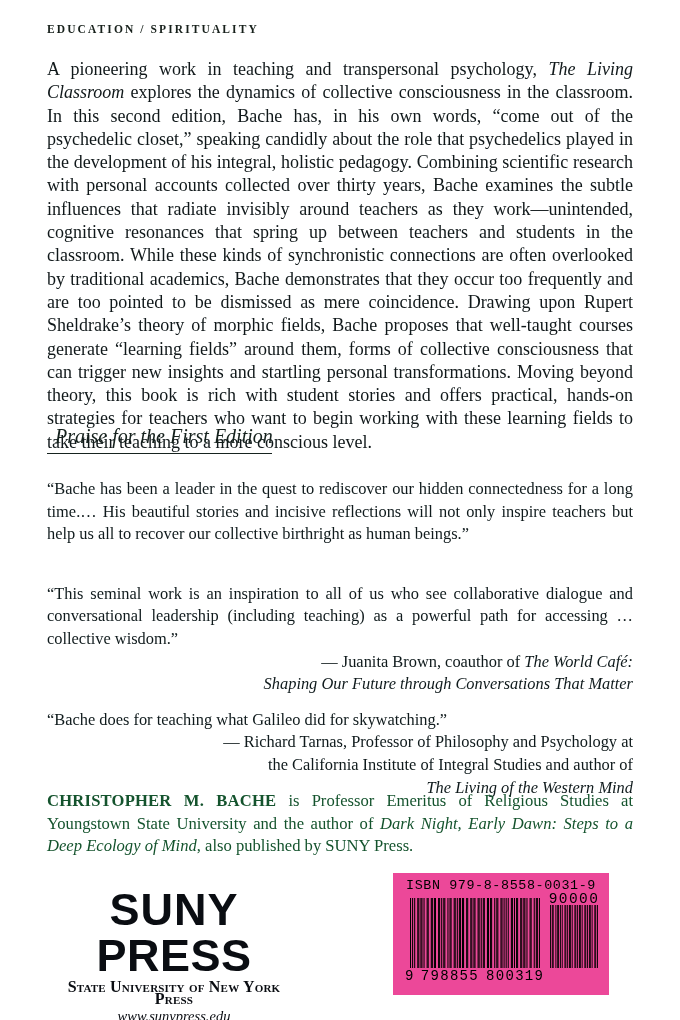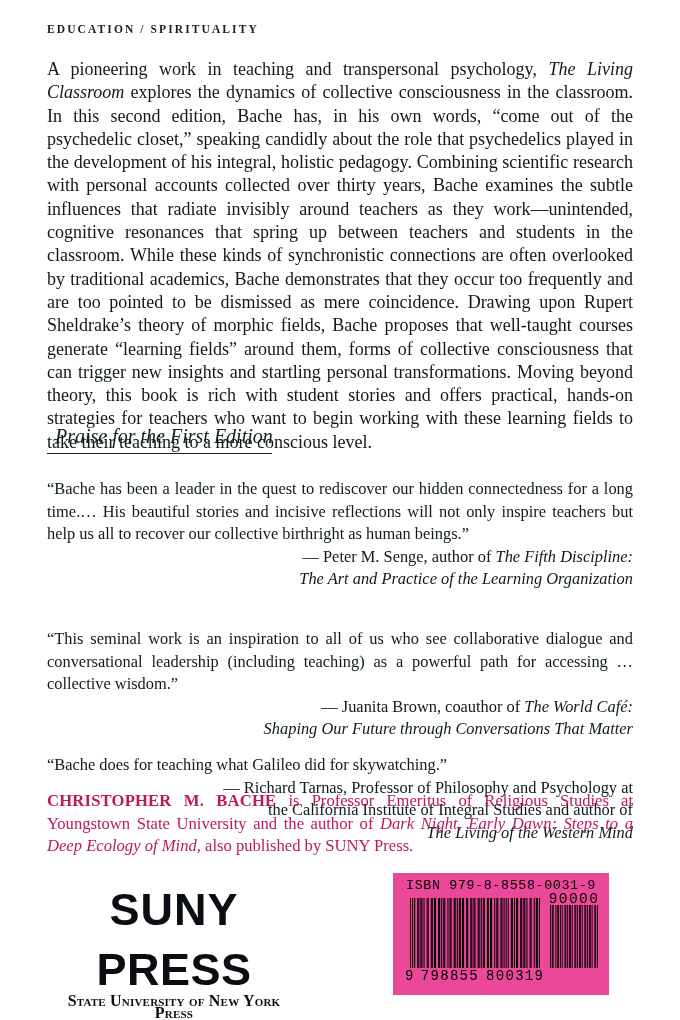--- a/index.html
+++ b/index.html
@@ -125,21 +125,21 @@
 
   
   .bio {
     position: absolute;
     top: 790px;
     left: 0;
     width: 586px;
     font-size: 16.6px;
     line-height: 22.6px;
     text-align: justify;
-    color: #be185d;
+    color: #14532d;
   }
   .bio .name { font-weight: bold; letter-spacing: 0.2px; }
   .bio i { font-style: italic; }
 
   
   .logo {
     position: absolute;
     left: 59px;
     top: 889px;
     width: 230px;
@@ -152,21 +152,21 @@
     font-weight: 700;
     letter-spacing: 1px;
     line-height: 42px;
   }
   .logo-press {
     font-family: "Liberation Sans", sans-serif;
     font-size: 45px;
     font-weight: bold;
     letter-spacing: 0.5px;
     line-height: 45px;
-    margin-top: 16px;
+    margin-top: 2px;
   }
   .logo-tagline {
     font-family: "Liberation Serif", serif;
     font-size: 16px;
     font-weight: bold;
     font-variant: small-caps;
     letter-spacing: 0.2px;
     margin-top: 3px;
     line-height: 12px;
   }
@@ -255,21 +255,20 @@
 
     <div class="praise-wrap">
       <div class="praise-heading">Praise for the First Edition</div>
       <div class="praise-rule"></div>
     </div>
 
     <div class="quotes">
 
       <div class="quote-block q1">
         <div class="quote-text">“Bache has been a leader in the quest to rediscover our hidden connectedness for a long time.… His beautiful stories and incisive reflections will not only inspire teachers but help us all to recover our collective birthright as human beings.”</div>
-        <div class="quote-attrib">— Peter M. Senge, author of <i>The Fifth Discipline:<br>The Art and Practice of the Learning Organization</i></div>
       </div>
 
       <div class="quote-block q2">
         <div class="quote-text">“This seminal work is an inspiration to all of us who see collaborative dialogue and conversational leadership (including teaching) as a powerful path for accessing … collective wisdom.”</div>
         <div class="quote-attrib">— Juanita Brown, coauthor of <i>The World Café:<br>Shaping Our Future through Conversations That Matter</i></div>
       </div>
 
       <div class="quote-block q3">
         <div class="quote-text noj">“Bache does for teaching what Galileo did for skywatching.”</div>
         <div class="quote-attrib">— Richard Tarnas, Professor of Philosophy and Psychology at<br>the California Institute of Integral Studies and author of<br><i>The Living of the Western Mind</i></div>

